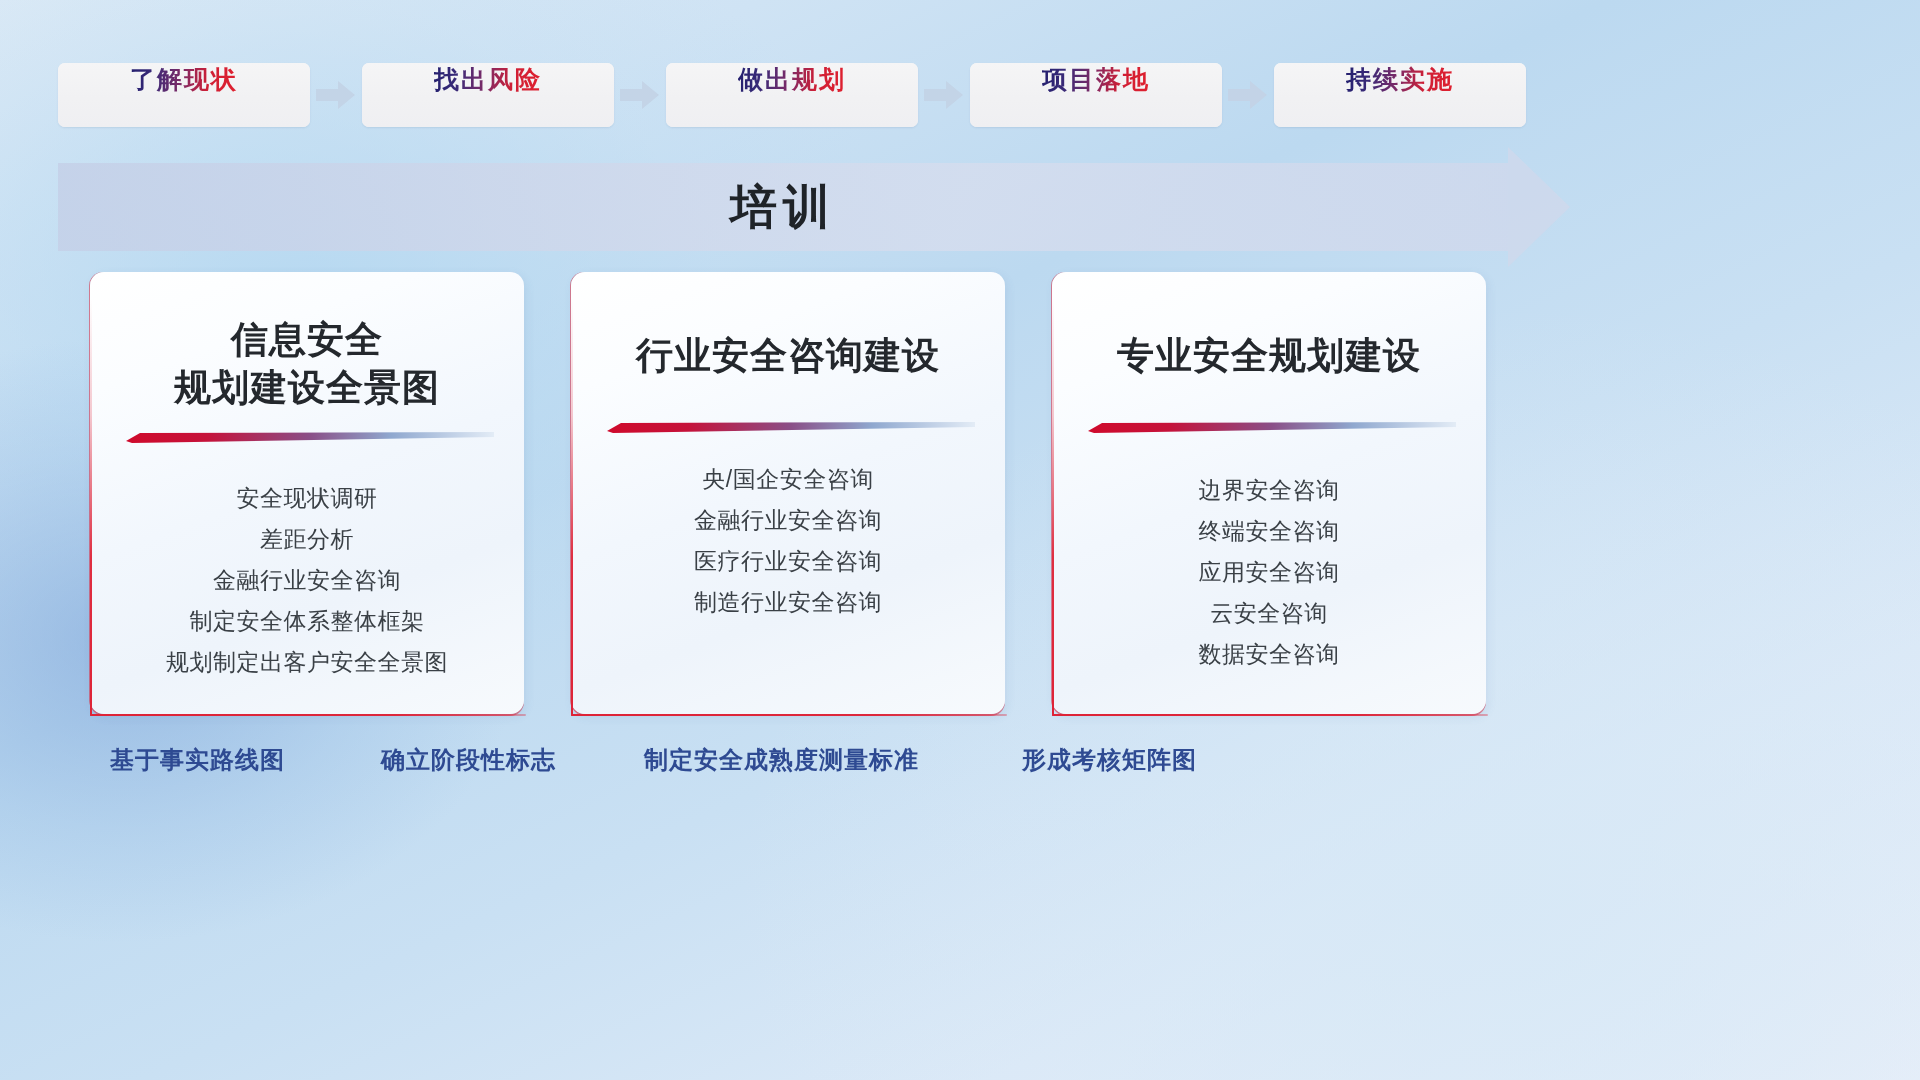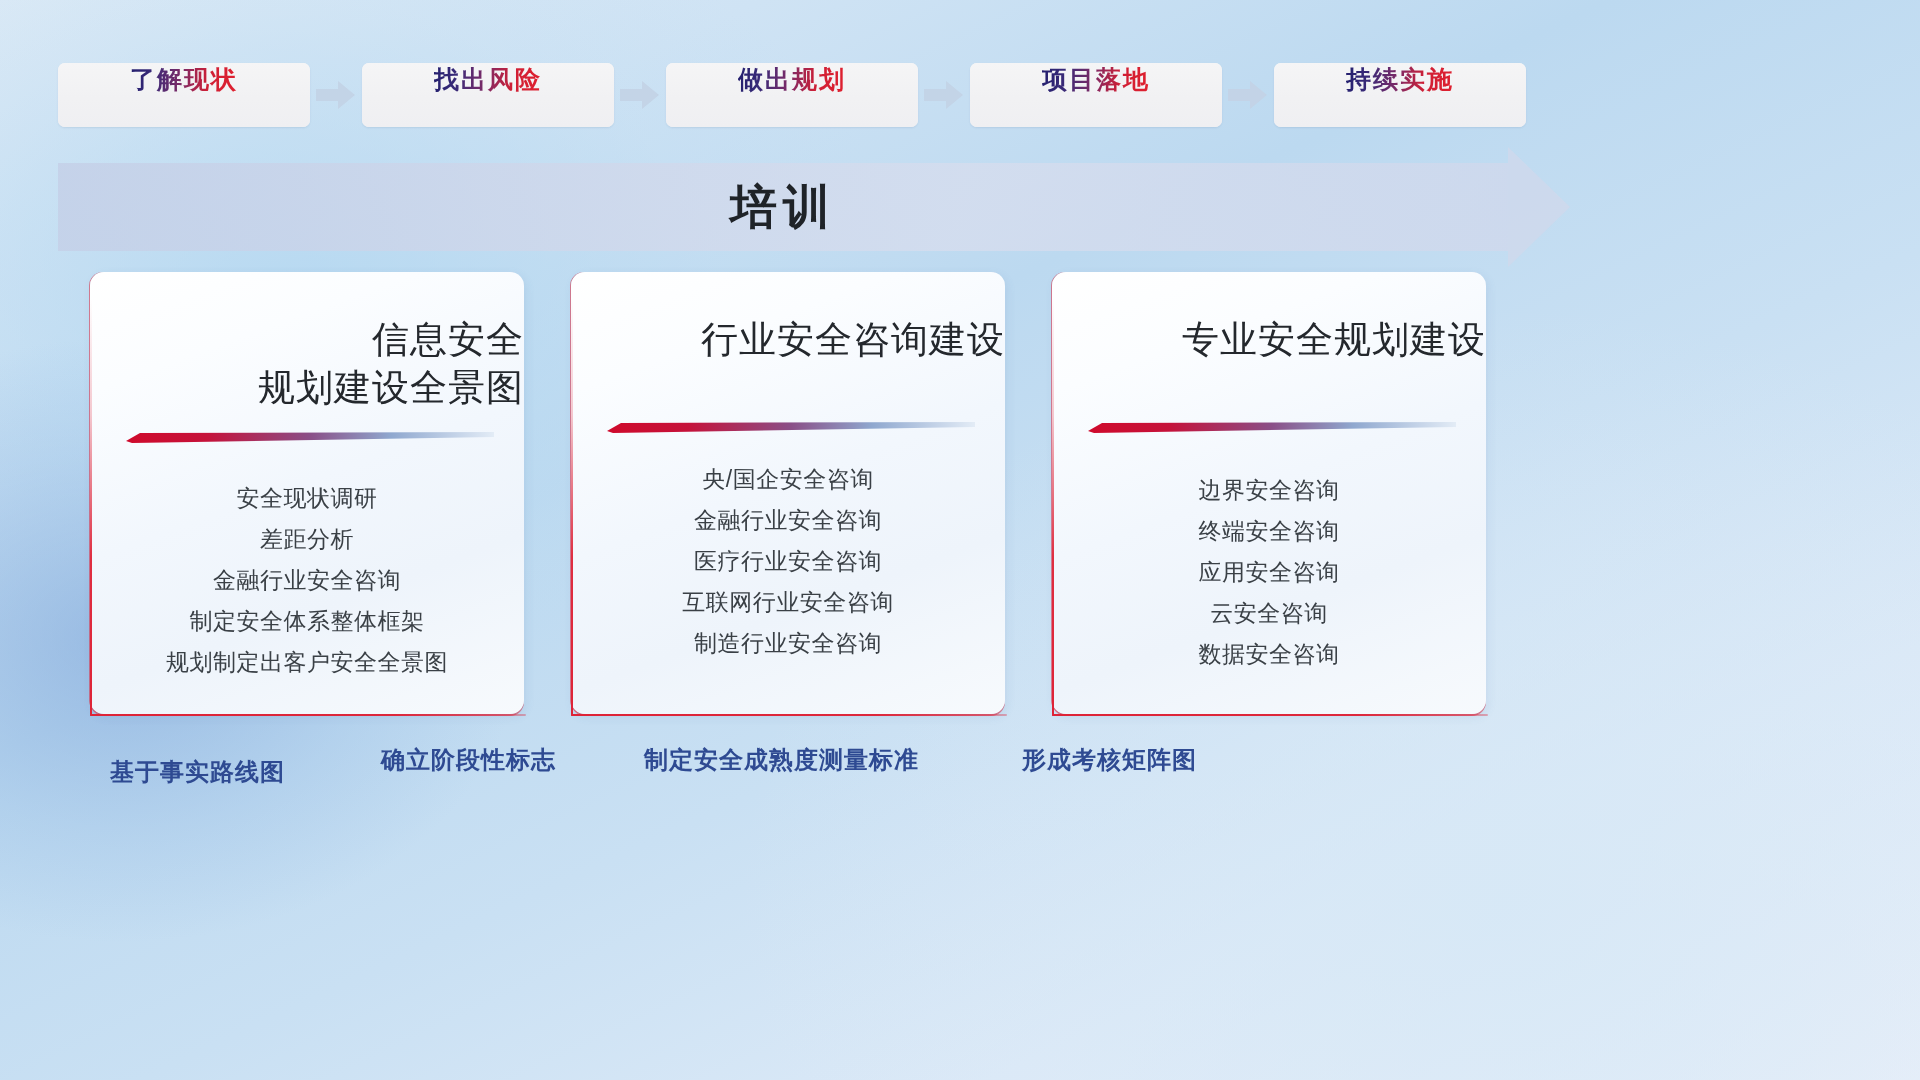--- a/index.html
+++ b/index.html
@@ -163,30 +163,30 @@
     left: 0;
     right: -2px;
     bottom: -2px;
     height: 2px;
     border-radius: 2px;
     background: linear-gradient(90deg, rgba(222,35,55,1) 0%, rgba(222,35,55,0.95) 70%, rgba(222,35,55,0.35) 100%);
   }
 
   .card-title {
     padding-top: 44px;
-    text-align: right;
+    text-align: center;
     font-size: 37px;
-    font-weight: 400;
+    font-weight: 700;
     color: #24282d;
     line-height: 1.30;
     letter-spacing: 1px;
     white-space: pre-line;
   }
   .card.two-line .card-title { padding-top: 44px; }
-  .card.one-line .card-title { padding-top: 44px; }
+  .card.one-line .card-title { padding-top: 44px; margin-top: 16px; }
 
   .divider {
     position: absolute;
     left: 36px;
     width: 368px;
     height: 11px;
   }
   .divider svg { display: block; }
 
   .card-list {
@@ -314,21 +314,20 @@
                 <stop offset="100%" stop-color="#e3ecf6"></stop>
               </linearGradient>
             </defs>
             <path d="M0 9 L14 1 L368 0 L368 5 L6 11 Z" fill="url(#dg1)"></path>
           </svg>
         </div>
         <div class="card-list" style="top: 187px;">
           <div class="card-list-item">央/国企安全咨询</div>
           <div class="card-list-item">金融行业安全咨询</div>
           <div class="card-list-item">医疗行业安全咨询</div>
-          <div class="card-list-item">互联网行业安全咨询</div>
           <div class="card-list-item">制造行业安全咨询</div>
         </div>
       </div>
       <div class="card one-line">
         <div class="card-title">专业安全规划建设</div>
         <div class="divider" style="top: 150px;">
           <svg width="368" height="11" viewBox="0 0 368 11">
             <defs>
               <linearGradient id="dg2" x1="0" y1="0" x2="1" y2="0">
                 <stop offset="0%" stop-color="#cf0a2c"></stop>
@@ -345,19 +344,19 @@
           <div class="card-list-item">边界安全咨询</div>
           <div class="card-list-item">终端安全咨询</div>
           <div class="card-list-item">应用安全咨询</div>
           <div class="card-list-item">云安全咨询</div>
           <div class="card-list-item">数据安全咨询</div>
         </div>
       </div>
     </div>
 
   <div id="captions">
-      <div class="caption" style="left: 110px; margin-top: 12px;">基于事实路线图</div>
+      <div class="caption" style="left: 110px;">基于事实路线图</div>
       <div class="caption" style="left: 381px;">确立阶段性标志</div>
       <div class="caption" style="left: 644px;">制定安全成熟度测量标准</div>
       <div class="caption" style="left: 1022px;">形成考核矩阵图</div>
     </div>
 
 </div>
 
 </body></html>

